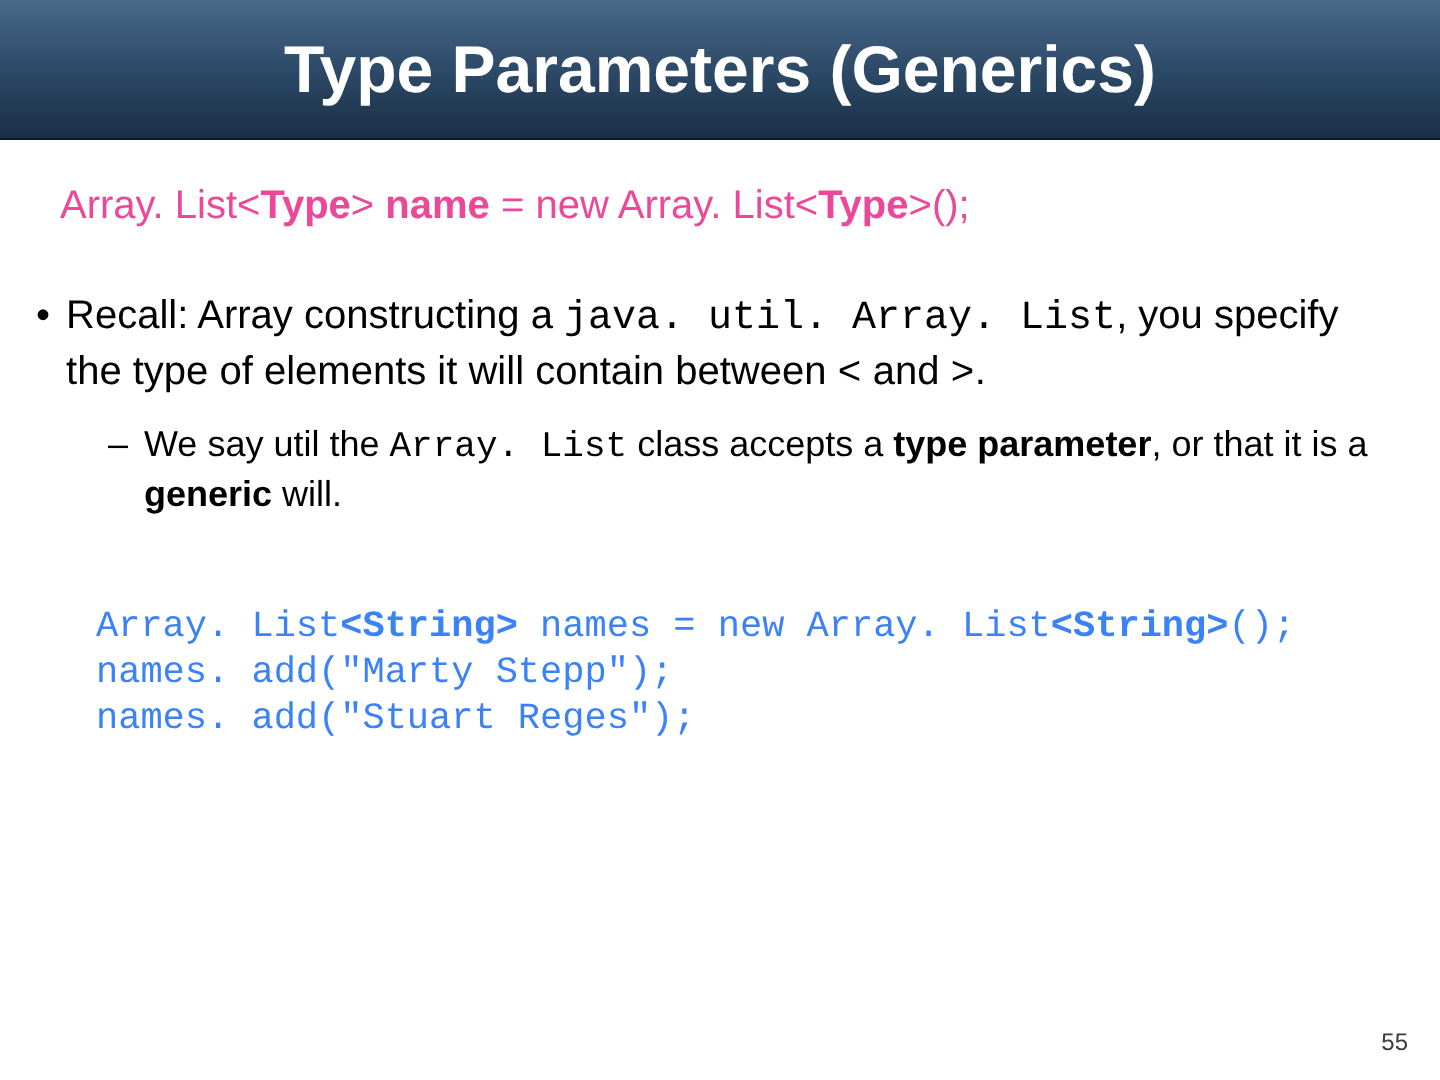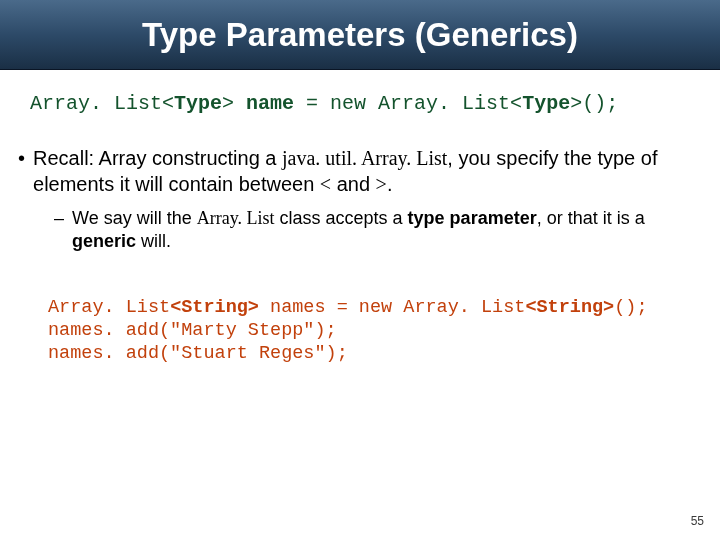--- a/index.html
+++ b/index.html
@@ -21,58 +21,58 @@
     border-bottom: 1px solid #0a1525;
   }
   .title-text {
     color: #ffffff;
     font-size: 33px;
     font-weight: bold;
     font-family: Verdana, Arial, sans-serif;
   }
   .syntax-line {
     margin: 22px 30px 0 30px;
-    font-family: Liberation Mono, monospace;
+    font-family: Liberation Sans, sans-serif;
     font-size: 20px;
-    color: #14532d;
+    color: #ec4899;
   }
   .syntax-line .bold { font-weight: bold; }
   .bullet-section {
     margin: 30px 18px 0 18px;
   }
   .bullet-row {
     display: flex;
     align-items: flex-start;
     font-size: 20px;
     line-height: 1.3;
     color: #000;
   }
   .bullet-dot {
     margin-right: 8px;
     margin-left: 0;
   }
   .bullet-text { flex: 1; }
-  .mono { font-family: Liberation Serif, serif; }
+  .mono { font-family: Liberation Mono, monospace; }
   .sub-bullet {
     margin: 10px 0 0 36px;
     display: flex;
     align-items: flex-start;
     font-size: 18px;
     line-height: 1.3;
     color: #000;
   }
   .sub-dash { margin-right: 8px; }
   .sub-text { flex: 1; }
   .bold { font-weight: bold; }
   .code-block {
     margin: 42px 48px 0 48px;
     font-family: "Courier New", monospace;
     font-size: 18.5px;
     line-height: 1.25;
-    color: #c2410c;
+    color: #3b82f6;
     white-space: pre;
   }
   .page-number {
     position: absolute;
     bottom: 12px;
     right: 16px;
     font-size: 12px;
     color: #3a3a3a;
   }
 </style>
@@ -90,21 +90,21 @@
 <div class="bullet-section">
   <div class="bullet-row">
     <div class="bullet-dot">•</div>
     <div class="bullet-text">
       <span>Recall: Array constructing a </span><span class="mono">java. util. Array. List</span><span>, you specify the type of elements it will contain between </span><span class="mono">&lt;</span><span> and </span><span class="mono">&gt;</span><span>.</span>
     </div>
   </div>
   <div class="sub-bullet">
     <div class="sub-dash">–</div>
     <div class="sub-text">
-      <span>We say will the </span><span class="mono">Array. List</span><span> class accepts a </span><span class="bold">type parameter</span><span>, or that it is a </span><span class="bold">generic</span><span> will.</span>
+      <span>We say util the </span><span class="mono">Array. List</span><span> class accepts a </span><span class="bold">type parameter</span><span>, or that it is a </span><span class="bold">generic</span><span> will.</span>
     </div>
   </div>
 </div>
 
 <div class="code-block"><span><span>Array. List</span><span class="bold">&lt;String&gt;</span><span> names = new Array. List</span><span class="bold">&lt;String&gt;</span><span>();</span></span>
 <span>names. add("Marty Stepp");</span>
 <span>names. add("Stuart Reges");</span></div>
 
 <div class="page-number">55</div>
 

